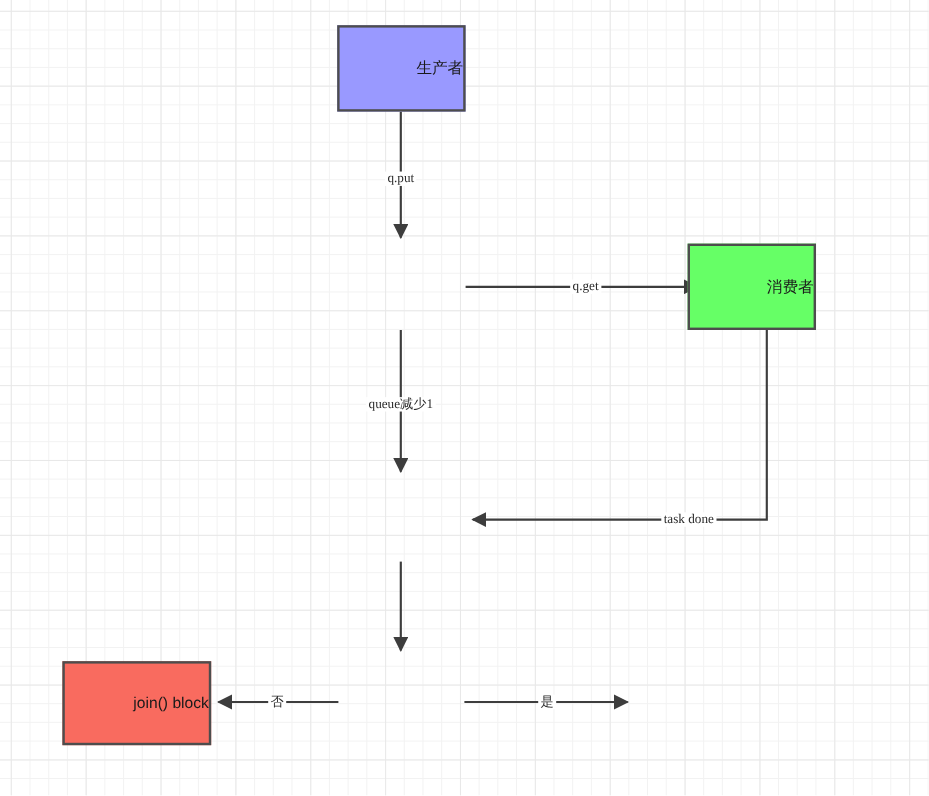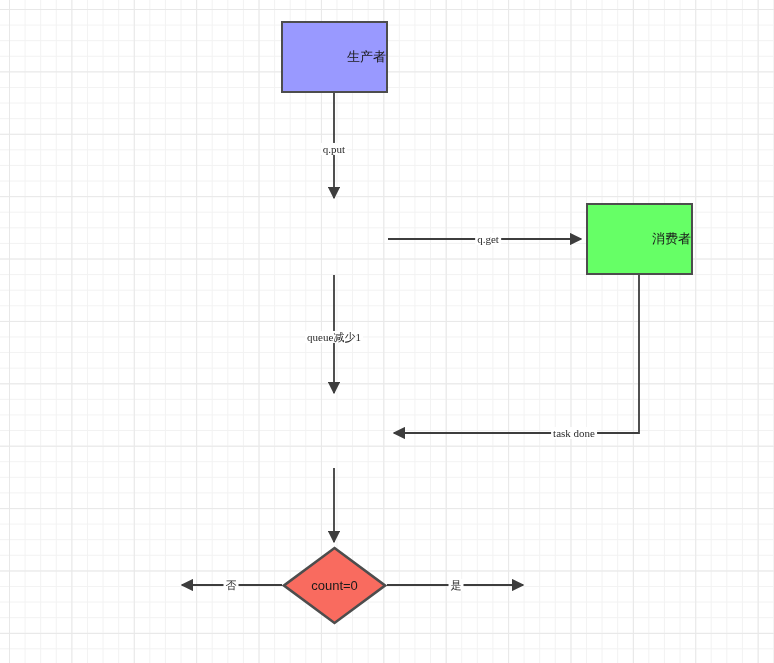--- a/index.html
+++ b/index.html
@@ -117,32 +117,29 @@
     <path d="M 282 585 L 182 585" stroke="#3d3d3d" stroke-width="1.8" fill="none" marker-end="url(#arrow)"></path>
 
     <path d="M 387 585 L 523 585" stroke="#3d3d3d" stroke-width="1.8" fill="none" marker-end="url(#arrow)"></path>
   </svg>
 
   <div class="node node-producer" style="left:281px; top:21px; width:107px; height:72px;">
     <span>生产者</span>
   </div>
 
 
-  <div class="node node-consumer" style="left:586px; top:203px; width:107px; height:72px;">
+  <div class="node node-consumer" style="left:573px; top:203px; width:107px; height:72px;">
     <span>消费者</span>
   </div>
 
 
-  <div class="diamond-wrap" style="left:282px; top:546px; width:105px; height:79px;">
-    <svg class="diamond-shape" viewBox="0 0 105 79" preserveAspectRatio="none">
-      <polygon points="52.5,2 103,39.5 52.5,77 2,39.5" fill="#f96b5f" stroke="#4d4d4d" stroke-width="2.6"></polygon>
-    </svg>
-    <div class="diamond-label">count=0</div>
+
+  <div class="node node-block" style="left:52px; top:551px; width:124px; height:70px;">
+    <span>join() block</span>
   </div>
-
 
 
   <div class="edge-label" style="left:334px; top:149px;">q.put</div>
 
   <div class="edge-label" style="left:488px; top:239px;">q.get</div>
 
   <div class="edge-label" style="left:334px; top:337px;">queue减少1</div>
 
   <div class="edge-label" style="left:574px; top:433px;">task done</div>
 

